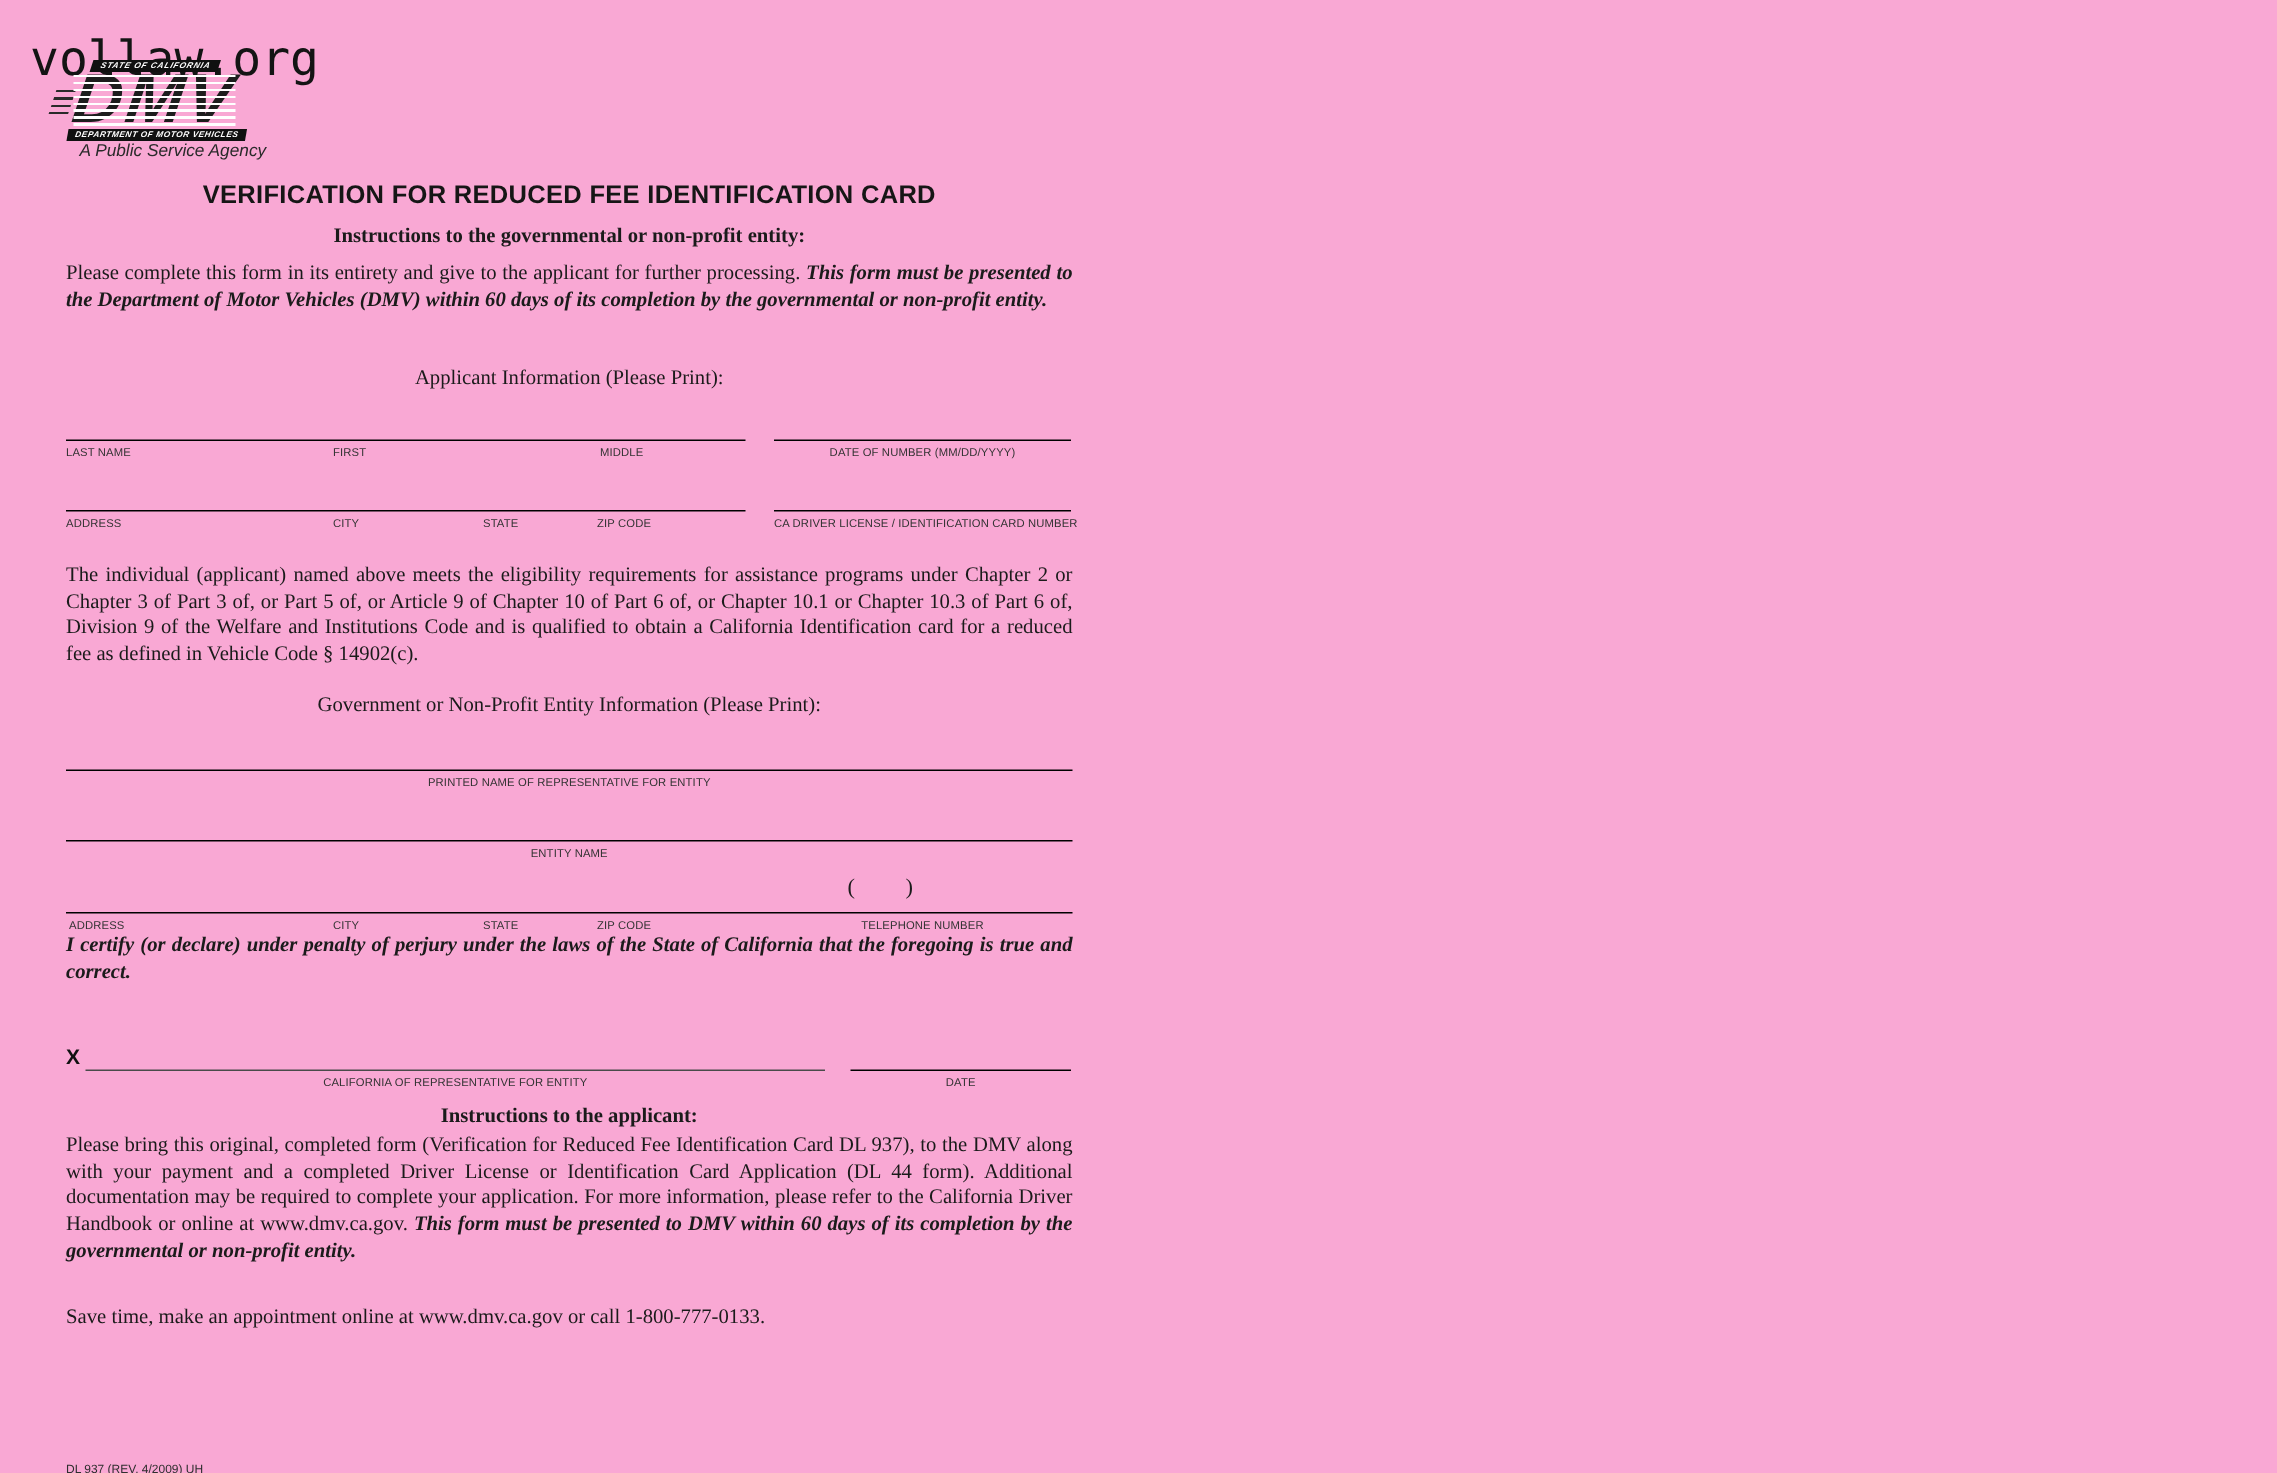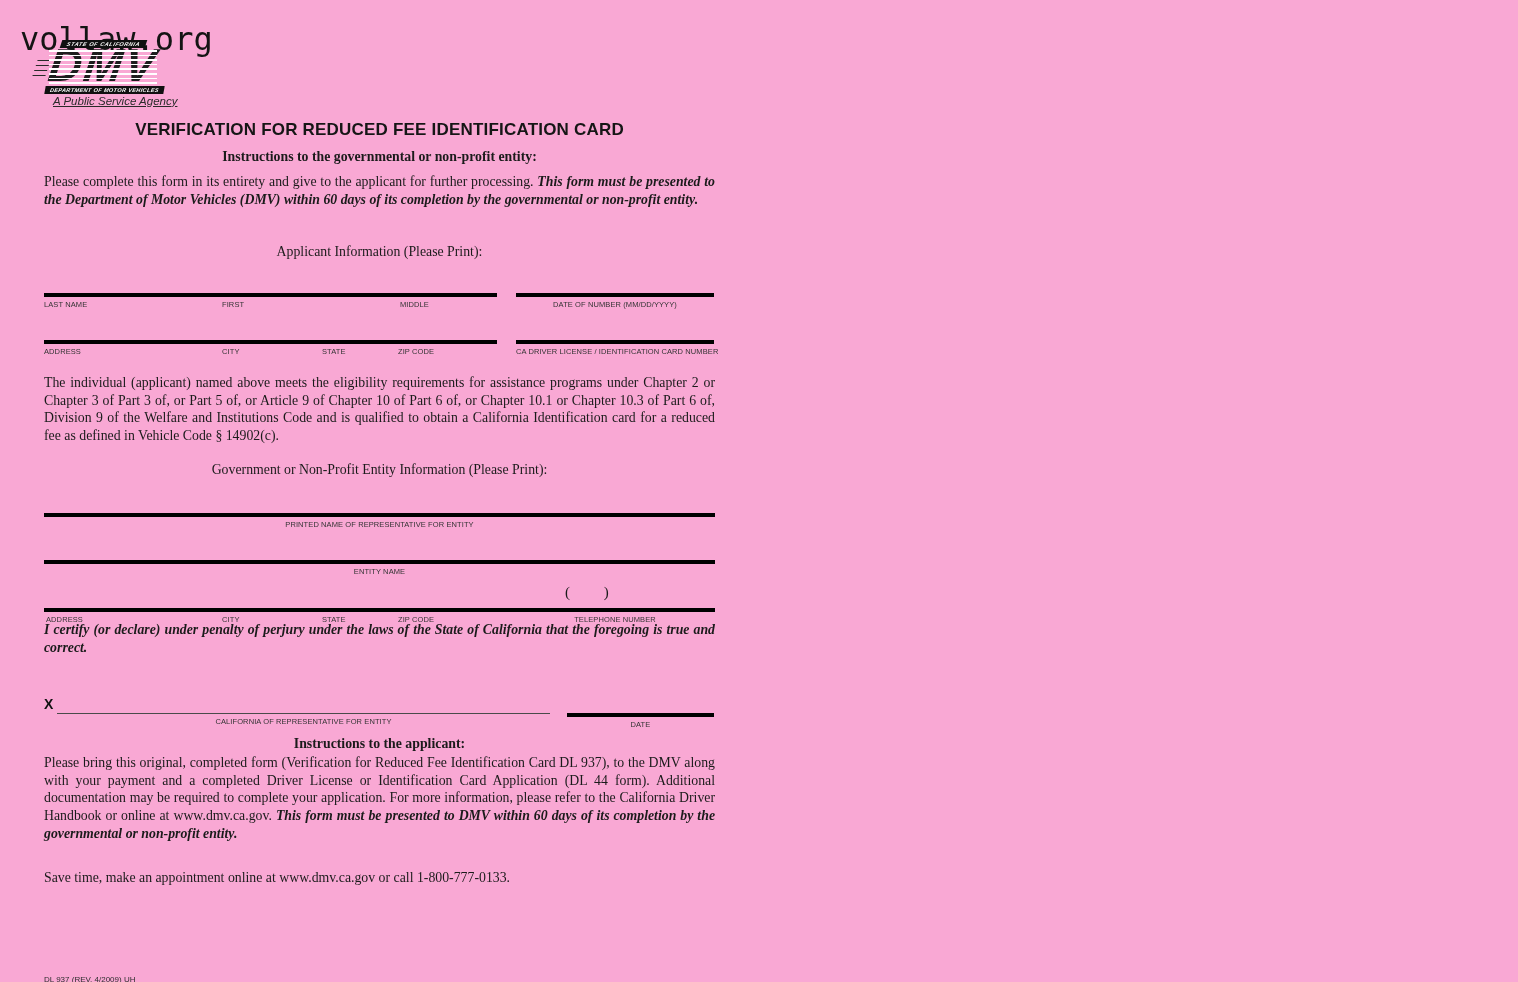--- a/index.html
+++ b/index.html
@@ -32,36 +32,36 @@
     background:repeating-linear-gradient(to bottom, #2a2a2a 0 1.5px, transparent 1.5px 5px);
     transform:skewX(-18deg);
   }
   .logo-dept {
     width:max-content; background:#101010; color:#fff; margin-top:1px;
     font-family:"Liberation Sans", sans-serif; font-style:italic; font-weight:bold;
     font-size:5.5px; letter-spacing:0.4px; padding:1px 5px; transform:skewX(-10deg);
   }
   .logo-tagline {
     font-family:"Liberation Sans", sans-serif; font-style:italic;
-    font-size:11.5px; color:#2a2a2a; margin-top:1px; margin-left:8px;text-decoration:underline;
+    font-size:11.5px; color:#2a2a2a; margin-top:1px; margin-left:8px;
   }
   
   .content { position:absolute; left:44px; top:0; width:671px; }
   .content > div { position:absolute; left:0; width:671px; }
   .title {
     text-align:center; font-family:"Liberation Sans", sans-serif; font-weight:bold;
     font-size:17px; letter-spacing:0.2px; color:#161616;
   }
   .h  { font-size:13.8px;text-align:center; }
   .hb { font-weight:bold; }
   .para { font-size:13.8px; line-height:17.7px; text-align:justify; }
   .bi { font-weight:bold; font-style:italic; }
   .b  { font-weight:normal; }
   .frow { height:18px; }
-  .seg { position:absolute; top:0; height:16px; border-top:4px solid #000000; }
+  .seg { position:absolute; top:0; height:16px; border-top:1px solid #000000; }
   .sigline { border-top:1.5px solid #4a4a4a; }
   .flabel {
     position:absolute; top:3px; font-family:"Liberation Sans", sans-serif;
     font-size:7.5px; color:#333; white-space:nowrap; letter-spacing:0.1px;
   }
   .fcenter { left:0; right:0; text-align:center; }
   .parens { font-size:15px; white-space:pre; color:#1b1b1b; }
   .xmark {
     position:absolute; left:0; top:-17px;
     font-family:"Liberation Sans", sans-serif; font-weight:bold; font-size:14px; color:#111;

